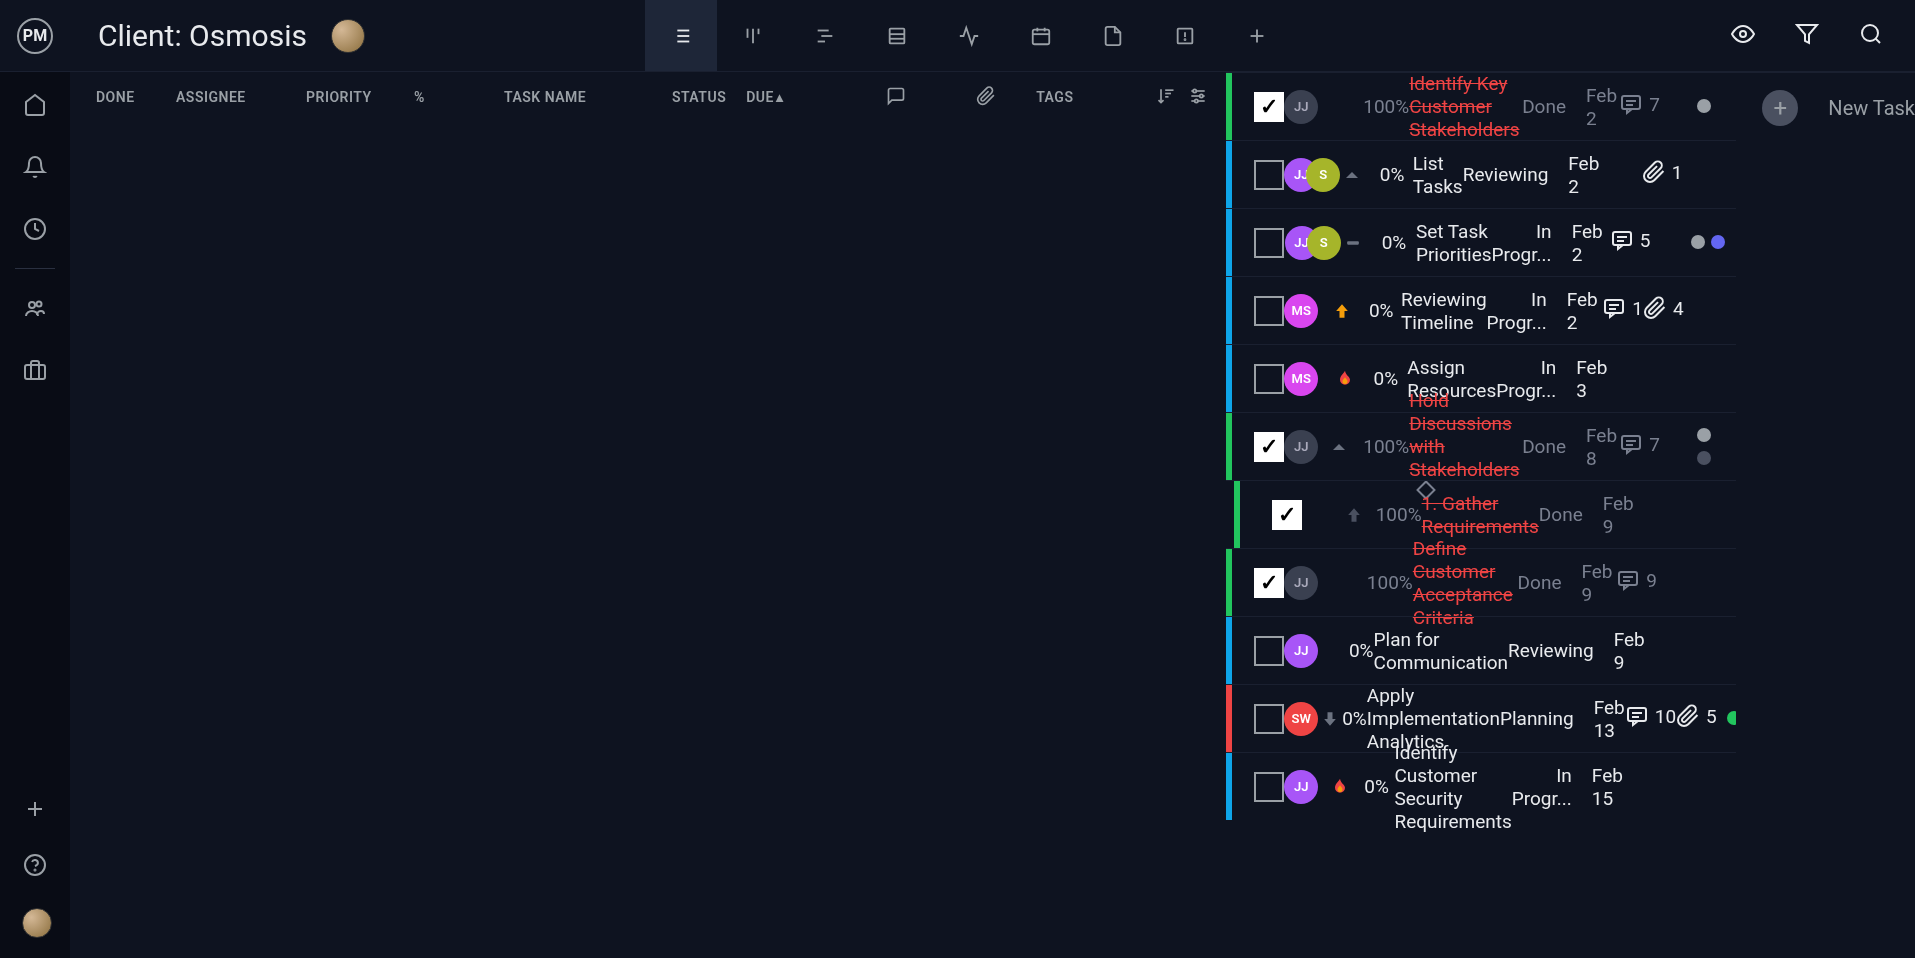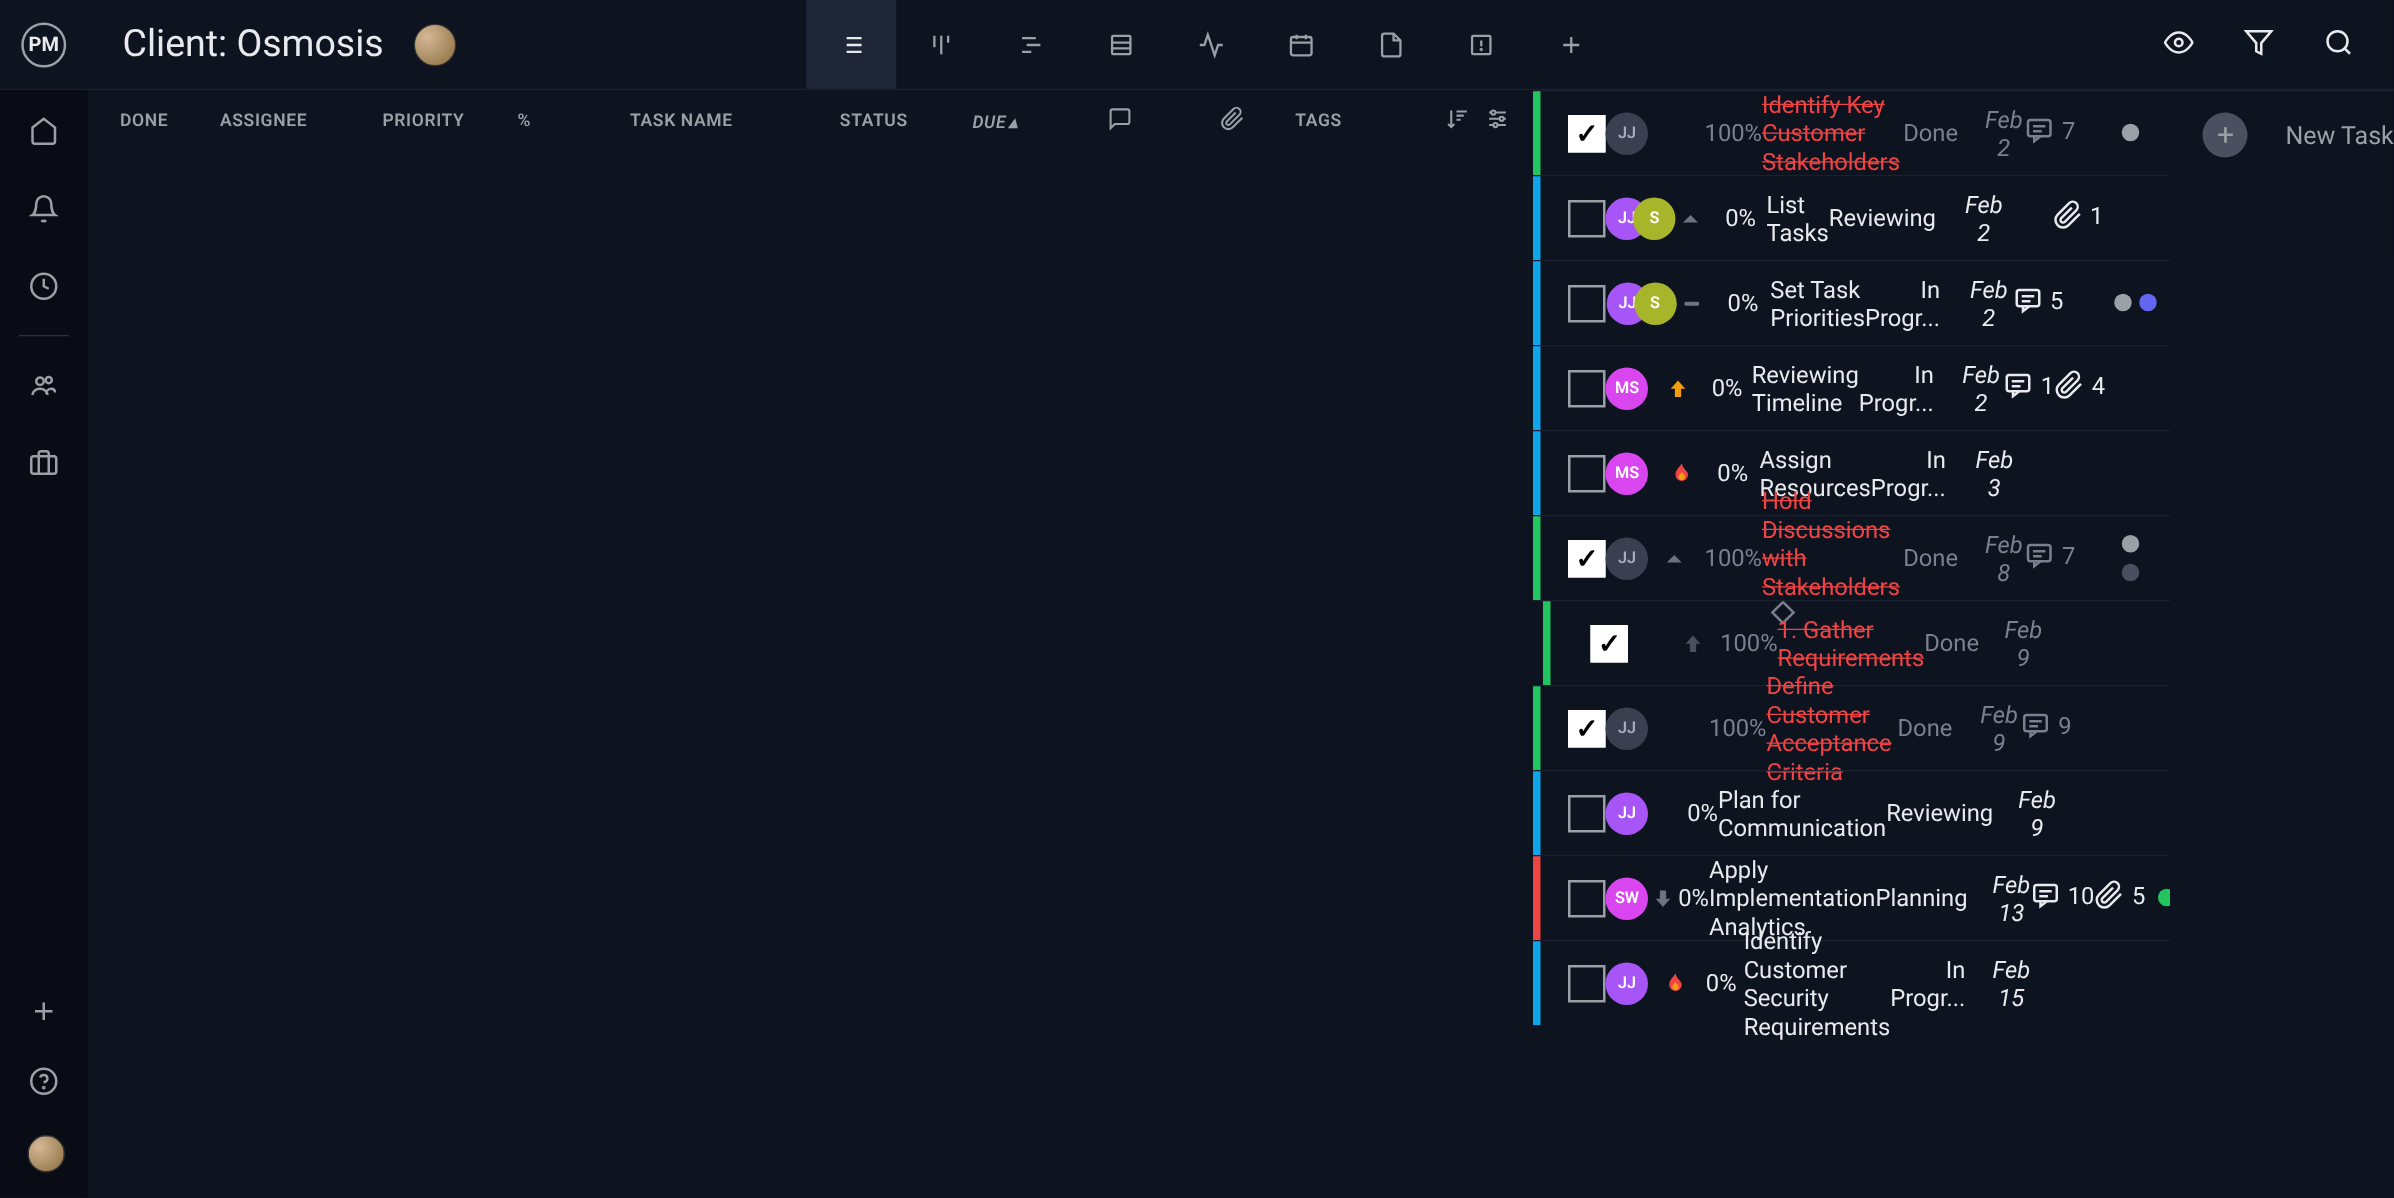--- a/index.html
+++ b/index.html
@@ -141,21 +141,21 @@
   font-size: 14px;
   font-weight: 600;
   letter-spacing: 0.5px;
 }
 .col-done { width: 80px; text-align: left; }
 .col-assignee { width: 130px; text-align: left; }
 .col-priority { width: 108px; text-align: left; }
 .col-percent { width: 90px; text-align: left; }
 .col-name { flex: 1; text-align: left; }
 .col-status { width: 150px; text-align: right; padding-right: 10px;}
-.col-due { width: 110px; text-align: center; padding-left: 10px; font-style: italic; }
+.col-due { width: 110px; text-align: left; padding-left: 10px; }
 .col-comments { width: 100px; text-align: center; }
 .col-attach { width: 80px; text-align: center; }
 .col-tags { width: 130px; text-align: left; padding-left: 10px; }
 .table-header .header-icons { display:flex; gap:12px; padding-right:18px; }
 .table-header svg { width: 20px; height: 20px; }
 .sort-indicator {
   display: inline-block;
   margin-left: 2px;
 }
 
@@ -210,21 +210,21 @@
   justify-content: center;
   font-size: 13px;
   font-weight: 600;
   color: #fff;
 }
 .av + .av { margin-left: -12px; }
 .av.dim { background: #3a4050; color: #aab; }
 .av.purple { background: #a855f7; }
 .av.olive { background: #a6b52a; }
 .av.olive-ms { background: #d946ef; }
-.av.blue { background: #d946ef; }
+.av.blue { background: #ef4444; }
 
 .priority-icon {
   width: 24px; height: 24px; display: flex; align-items: center; justify-content: center;
 }
 .task-name.done {
   text-decoration: line-through;
   color: #ef4444;
 }
 .task-name { color: #e8eaed; }
 .row.completed .col-status,

